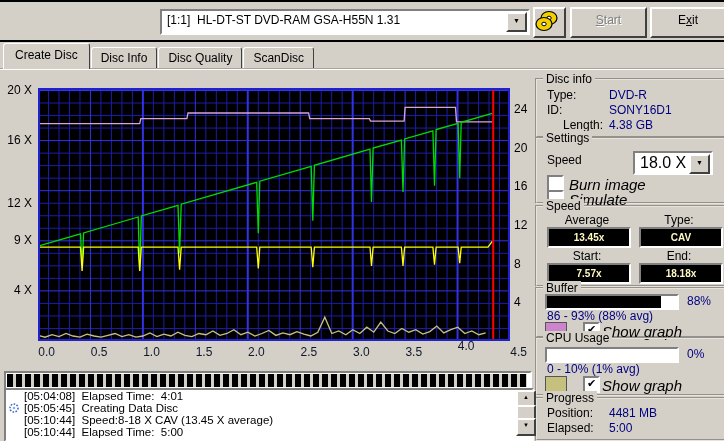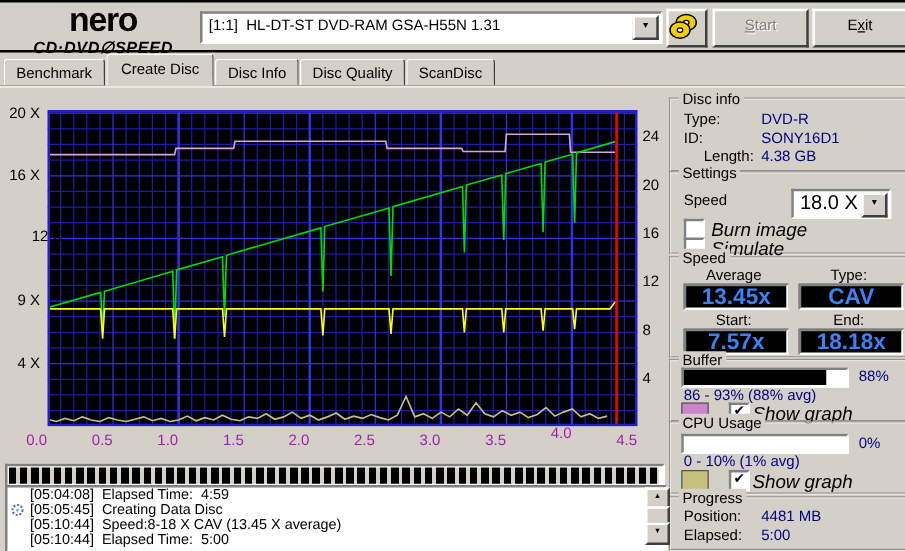--- a/index.html
+++ b/index.html
@@ -30,29 +30,29 @@
   .tab{position:relative;padding:3px 9px 3px 9px;margin-right:1px;background:#d4d0c8;
        border:1px solid;border-color:#fff #404040 #808080 #fff;border-bottom:none;
        border-radius:3px 3px 0 0;font-size:12px;height:15px;line-height:15px;}
   .tab.active{padding:4px 11px 5px 11px;margin-top:-4px;z-index:5;height:16px;
               border-color:#fff #404040 transparent #fff;}
   
   #chart-area{left:0;top:72px;width:458px;height:300px;}
   #chart-svg{position:absolute;left:38px;top:16px;}
   .ax-left{position:absolute;left:0;width:32px;text-align:right;font-size:12px;color:#000;}
   .ax-right{position:absolute;left:514px;width:20px;text-align:left;font-size:12px;color:#000;}
-  .ax-x{position:absolute;width:34px;text-align:left;font-size:12px;color:#a21caf;}
+  .ax-x{position:absolute;width:34px;text-align:right;font-size:12px;color:#0f172a;}
   
   .group{position:absolute;left:535px;width:187px;border:2px groove #e8e4dc;}
   .group>.legend{position:absolute;top:-8px;left:6px;background:#d4d0c8;padding:0 3px;font-size:12px;}
   .rowline{position:absolute;left:10px;white-space:pre;font-size:12px;}
   .navy{color:#000080;}
   .val{position:absolute;left:72px;color:#000080;white-space:pre;font-size:12px;}
-  .lcd{position:absolute;width:80px;height:17px;background:#000;color:#3b82f6;
-       font-weight:bold;font-size:18px;text-align:center;line-height:17px;
+  .lcd{position:absolute;width:80px;height:17px;background:#000;color:#fef9c3;
+       font-weight:bold;font-size:10px;text-align:center;line-height:17px;
        border:2px solid;border-color:#808080 #fff #fff #808080;}
   .cellhead{position:absolute;width:84px;text-align:center;font-size:12px;}
   .cbx{position:absolute;width:13px;height:13px;background:#fff;border:2px solid;
        border-color:#808080 #fff #fff #808080;font-size:11px;line-height:11px;text-align:center;color:#000;}
   .cbx-label{position:absolute;font-size:15px;font-style:italic;}
   .swatch{position:absolute;width:20px;height:15px;border:1px solid #555;}
   .meter{position:absolute;height:12px;background:#fff;border:2px solid;border-color:#808080 #fff #fff #808080;}
   .meter .fill{height:100%;background:#000;}
   
   #speed-combo{position:absolute;left:96px;top:12px;width:76px;height:20px;background:#fff;
@@ -76,24 +76,20 @@
   #sb-thumb{position:absolute;left:0;top:15px;width:16px;height:11px;background:#d4d0c8;
             border:2px solid;border-color:#fff #404040 #404040 #fff;}
 </style>
 </head>
 <body>
 
 <div id="screen">
 
   <div class="abs" id="top-rule"></div>
 
-  <div class="abs" id="logo">
-    <div class="l1">nero</div>
-    <div class="l2"><span>CD·DVD</span><span>∅</span><span>SPEED</span></div>
-  </div>
 
   <div class="abs sunken" id="drive-combo">
     <span class="txt">[1:1]  HL-DT-ST DVD-RAM GSA-H55N 1.31</span>
     <span class="combo-btn">▼</span>
   </div>
 
   <div class="abs outset" id="disc-btn">
     <svg width="25" height="23" viewBox="0 0 25 23">
       <ellipse cx="14" cy="9" rx="8" ry="6.5" fill="#f2d000" stroke="#000" stroke-width="1.2"></ellipse>
       <ellipse cx="14" cy="9" rx="2.2" ry="1.8" fill="#fff" stroke="#000" stroke-width="1"></ellipse>
@@ -101,21 +97,20 @@
       <ellipse cx="9" cy="15" rx="2.2" ry="1.8" fill="#fff" stroke="#000" stroke-width="1"></ellipse>
     </svg>
   </div>
 
   <div class="abs outset push-btn" id="start-btn"><u>S</u><span>tart</span></div>
   <div class="abs outset push-btn" id="exit-btn">E<u>x</u><span>it</span></div>
 
   <div class="abs" id="header-rule"></div>
 
   <div class="abs" id="tab-strip">
-      <div class="tab">Benchmark</div>
       <div class="tab active">Create Disc</div>
       <div class="tab">Disc Info</div>
       <div class="tab">Disc Quality</div>
       <div class="tab">ScanDisc</div>
     </div>
   <div class="abs" id="tabline"></div>
 
   <div class="abs" id="chart-area">
     <svg id="chart-svg" width="472" height="253">
         <rect x="0" y="0" width="472" height="253" fill="#000000"></rect>
@@ -186,21 +181,21 @@
         <polyline points="0.0,35.7 101.7,35.7 102.8,30.7 148.9,30.7 150.0,25.0 270.6,25.0 271.7,30.7 331.4,30.7 332.5,33.2 366.1,33.2 367.1,19.4 417.5,19.4 418.5,33.8 454.2,33.8" fill="none" stroke="#d8a4d8" stroke-width="1.3"></polyline>
         <polyline points="0.0,158.2 42.5,145.9 44.1,177.9 45.6,145.0 100.2,129.0 101.7,182.9 103.3,127.9 140.0,117.4 141.6,165.3 143.2,116.2 218.7,94.3 220.3,145.3 221.8,93.2 273.2,78.4 274.8,132.8 276.4,77.3 332.0,61.2 333.5,114.0 335.1,60.0 363.4,52.0 365.0,104.0 366.6,50.9 394.9,42.8 396.5,97.7 398.1,41.6 420.1,35.4 421.7,90.2 423.2,34.3 454.2,25.3" fill="none" stroke="#00dd00" stroke-width="1.3"></polyline>
         <polyline points="0.0,159.1 42.5,159.1 44.1,182.9 45.6,159.1 100.2,159.1 101.7,182.9 103.3,159.1 140.0,159.1 141.6,181.6 143.2,159.1 218.7,159.1 220.3,180.4 221.8,159.1 273.2,159.1 274.8,179.1 276.4,159.1 332.0,159.1 333.5,177.9 335.1,159.1 363.4,159.1 365.0,177.9 366.6,159.1 394.9,159.1 396.5,176.6 398.1,159.1 420.1,159.1 421.7,175.3 423.2,159.1 450.0,159.1 454.2,153.4" fill="none" stroke="#ffff00" stroke-width="1.3"></polyline>
         <polyline points="0.0,247.4 7.0,249.2 14.0,246.7 21.0,248.6 28.0,245.5 35.0,248.0 42.0,249.2 49.0,246.1 56.0,248.0 63.0,249.2 70.0,247.4 77.0,245.5 84.0,248.6 90.9,246.7 97.9,249.2 104.9,248.0 111.9,244.9 118.9,248.6 125.9,246.1 132.9,248.0 139.9,244.2 146.9,247.4 153.9,248.6 160.9,245.5 167.9,246.7 174.9,243.0 181.9,247.4 188.9,245.5 195.9,241.7 202.9,246.7 209.9,244.2 216.9,248.0 223.9,245.5 230.9,242.4 237.9,247.4 244.9,244.9 251.9,246.7 258.9,243.6 265.9,246.1 272.8,248.0 279.8,244.2 286.8,229.2 293.8,245.5 300.8,243.0 307.8,246.7 314.8,241.7 321.8,245.5 328.8,239.2 335.8,244.2 342.8,234.2 349.8,243.0 356.8,245.5 363.8,240.5 370.8,244.2 377.8,241.7 384.8,246.1 391.8,243.6 398.8,238.0 405.8,244.9 412.8,241.7 419.8,239.2 426.8,245.5 433.8,243.0 440.8,246.7 447.7,244.9" fill="none" stroke="#c8c080" stroke-width="1.3"></polyline>
         <line x1="455.21777777777777" y1="0" x2="455.21777777777777" y2="253" stroke="#ff0000" stroke-width="2"></line>
         <rect x="1" y="1" width="470" height="251" fill="none" stroke="#2020d0" stroke-width="2"></rect>
       </svg>
     <div id="axis-labels">
         <div class="ax-left" style="top: 10.505px;">20 X</div>
         <div class="ax-left" style="top: 60.604px;">16 X</div>
-        <div class="ax-left" style="top: 110px; padding-left: 18px;">12 X</div>
+        <div class="ax-left" style="top: 124px;">12 X</div>
         <div class="ax-left" style="top: 160.802px;">9 X</div>
         <div class="ax-left" style="top: 210.901px;">4 X</div>
         <div class="ax-right" style="top: 30.2443px;">24</div>
         <div class="ax-right" style="top: 68.8702px;">20</div>
         <div class="ax-right" style="top: 107.496px;">16</div>
         <div class="ax-right" style="top: 146.122px;">12</div>
         <div class="ax-right" style="top: 184.748px;">8</div>
         <div class="ax-right" style="top: 223.374px;">4</div>
         <div class="ax-x" style="left: 21px; top: 273px;">0.0</div>
         <div class="ax-x" style="left: 73.4444px; top: 273px;">0.5</div>
@@ -289,21 +284,21 @@
         <span class="val" style="top: 22px;">5:00</span>
       </div>
   </div>
 
   <div class="abs" id="burn-progress">
     <div class="blocks" style="width:520px;"></div>
   </div>
 
   <div class="abs" id="log-box">
     <div id="log-lines">
-        <div class="log-line"><span>[05:04:08]  Elapsed Time:  4:59</span></div>
+        <div class="log-line"><span>[05:04:08]  Elapsed Time:  4:01</span></div>
         <div class="log-line"><svg class="log-ico" viewBox="0 0 12 12">
             <circle cx="6" cy="6" r="4" fill="none" stroke="#4466cc" stroke-width="1.6" stroke-dasharray="1.6,1.4"></circle>
             <circle cx="6" cy="6" r="1.3" fill="#7fb2e5"></circle>
           </svg><span>[05:05:45]  Creating Data Disc</span></div>
         <div class="log-line"><span>[05:10:44]  Speed:8-18 X CAV (13.45 X average)</span></div>
         <div class="log-line"><span>[05:10:44]  Elapsed Time:  5:00</span></div>
       </div>
     <div id="log-scroll">
       <div class="sb-btn" style="top:0;">▲</div>
       <div id="sb-thumb"></div>

